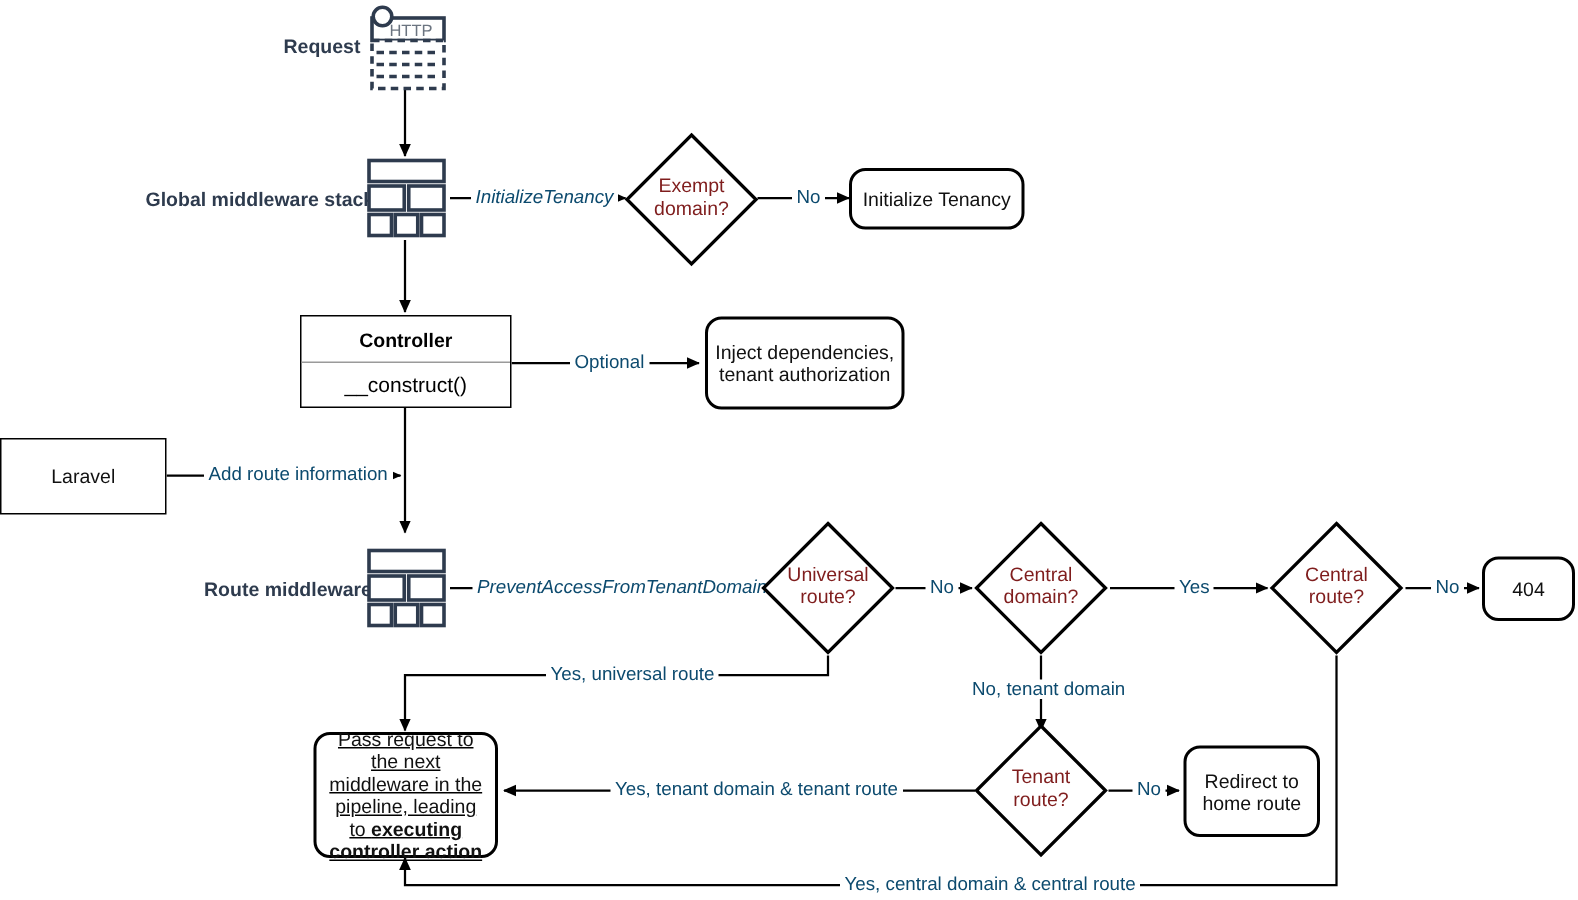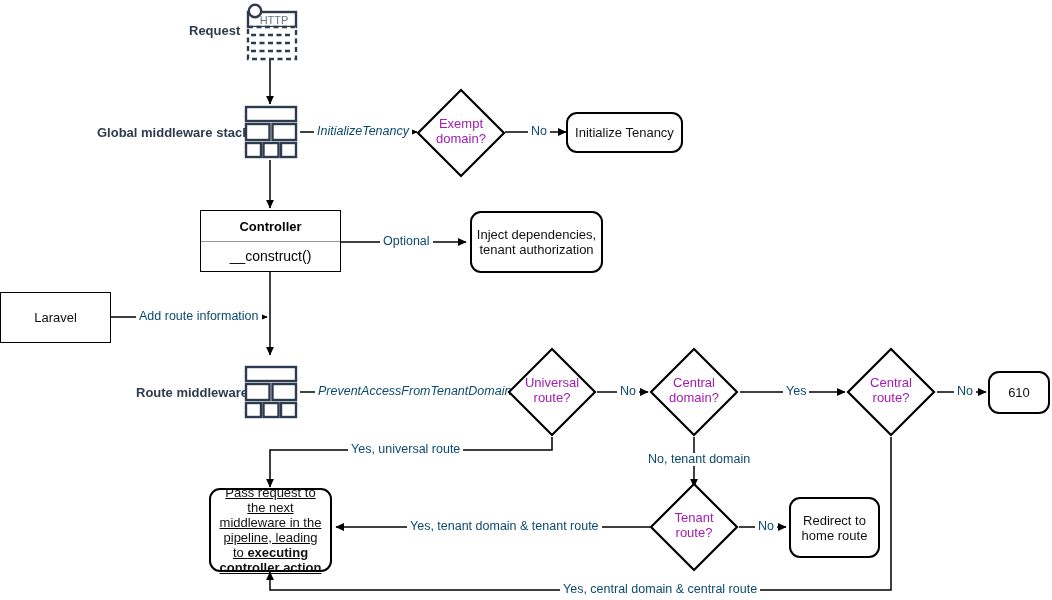--- a/index.html
+++ b/index.html
@@ -11,21 +11,21 @@
     position:relative;
   }
   #canvas{position:absolute;left:0;top:0;width:1052px;height:600px;}
   .node{position:absolute;box-sizing:border-box;display:flex;align-items:center;justify-content:center;text-align:center;}
   .rect{border:1.6px solid #000;background:#fff;}
   .rounded{border:2.2px solid #000;border-radius:11px;background:#fff;}
   .lbl{position:absolute;font-weight:bold;color:#2e3b4e;font-size:13px;white-space:nowrap;}
   .edge-label{position:absolute;background:#fff;font-size:12.5px;color:#0c4a6e;white-space:nowrap;padding:0 3px;line-height:13px;}
   .edge-label.ital{font-style:italic;}
   .txt{font-size:13px;line-height:15px;color:#111;}
-  .diamond-text{position:absolute;font-size:13px;line-height:15px;text-align:center;color:#a21caf;width:110px;}
+  .diamond-text{position:absolute;font-size:13px;line-height:15px;text-align:center;color:#7f1d1d;width:110px;}
   .ctrl-head{position:absolute;left:0;top:0;right:0;height:30px;display:flex;align-items:center;justify-content:center;font-weight:bold;font-size:13px;border-bottom:1.3px solid #9a9a9a;}
   .ctrl-body{position:absolute;left:0;top:30px;right:0;bottom:0;display:flex;align-items:center;justify-content:center;font-size:14px;}
   .icon-box{position:absolute;}
   svg{display:block;overflow:visible;}
 </style>
 </head>
 <body>
 
 <div id="canvas">
 
@@ -72,21 +72,21 @@
   </svg>
 
   <div class="edge-label ital" style="left:314px;top:125px;">InitializeTenancy</div>
   <div class="edge-label" style="left:528px;top:125px;">No</div>
   <div class="edge-label" style="left:380px;top:235px;">Optional</div>
   <div class="edge-label" style="left:136px;top:310px;">Add route information</div>
   <div class="edge-label ital" style="left:315px;top:385px;">PreventAccessFromTenantDomains</div>
   <div class="edge-label" style="left:617px;top:385px;">No</div>
   <div class="edge-label" style="left:783px;top:385px;">Yes</div>
   <div class="edge-label" style="left:954px;top:385px;">No</div>
-  <div class="edge-label" style="left:348px;top:443px;">Yes, universal route</div>
+  <div class="edge-label" style="left:364px;top:443px;">Yes, universal route</div>
   <div class="edge-label" style="left:645px;top:453px;">No, tenant domain</div>
   <div class="edge-label" style="left:755px;top:520px;">No</div>
   <div class="edge-label" style="left:407px;top:520px;">Yes, tenant domain &amp; tenant route</div>
   <div class="edge-label" style="left:560px;top:583px;">Yes, central domain &amp; central route</div>
 
   <div class="lbl" style="left:189px;top:23px;">Request</div>
   <div class="icon-box" style="left:245px;top:3px;">
     <svg width="54" height="58" viewBox="0 0 54 58">
       <rect x="3" y="9" width="48" height="15" fill="#fff" stroke="#2e3b4e" stroke-width="2.4"></rect>
       <circle cx="10" cy="8" r="6.2" fill="#fff" stroke="#2e3b4e" stroke-width="2.4"></circle>
@@ -174,21 +174,21 @@
     <svg width="90" height="90" viewBox="0 0 90 90" style="position:absolute;left:0;top:0;">
       <polygon points="45,2 88,45 45,88 2,45" fill="#fff" stroke="#000" stroke-width="2.2"></polygon>
     </svg>
     <div class="diamond-text" style="left:-10px;top:28px;">
       <div>Central</div>
       <div>route?</div>
     </div>
   </div>
 
   <div class="node rounded" style="left:988px;top:371px;width:62px;height:43px;">
-    <span class="txt">610</span>
+    <span class="txt">404</span>
   </div>
 
   <div class="node" style="left:649px;top:482px;width:90px;height:90px;">
     <svg width="90" height="90" viewBox="0 0 90 90" style="position:absolute;left:0;top:0;">
       <polygon points="45,2 88,45 45,88 2,45" fill="#fff" stroke="#000" stroke-width="2.2"></polygon>
     </svg>
     <div class="diamond-text" style="left:-10px;top:28px;">
       <div>Tenant</div>
       <div>route?</div>
     </div>

